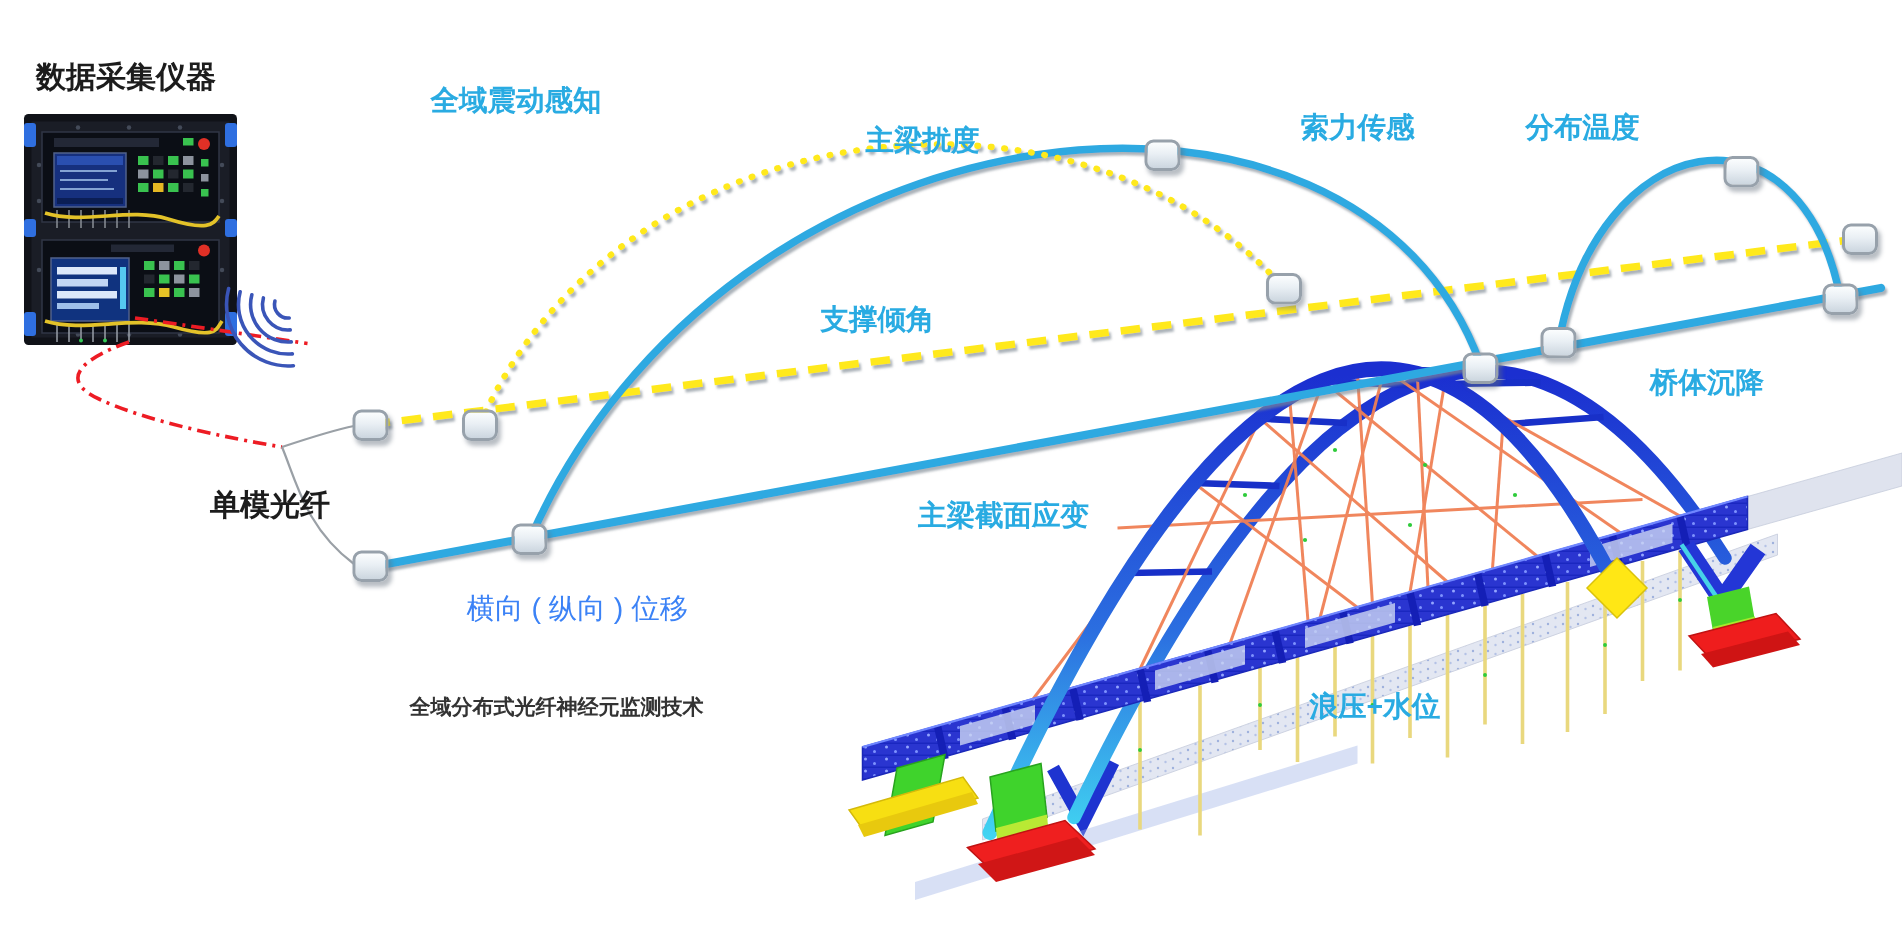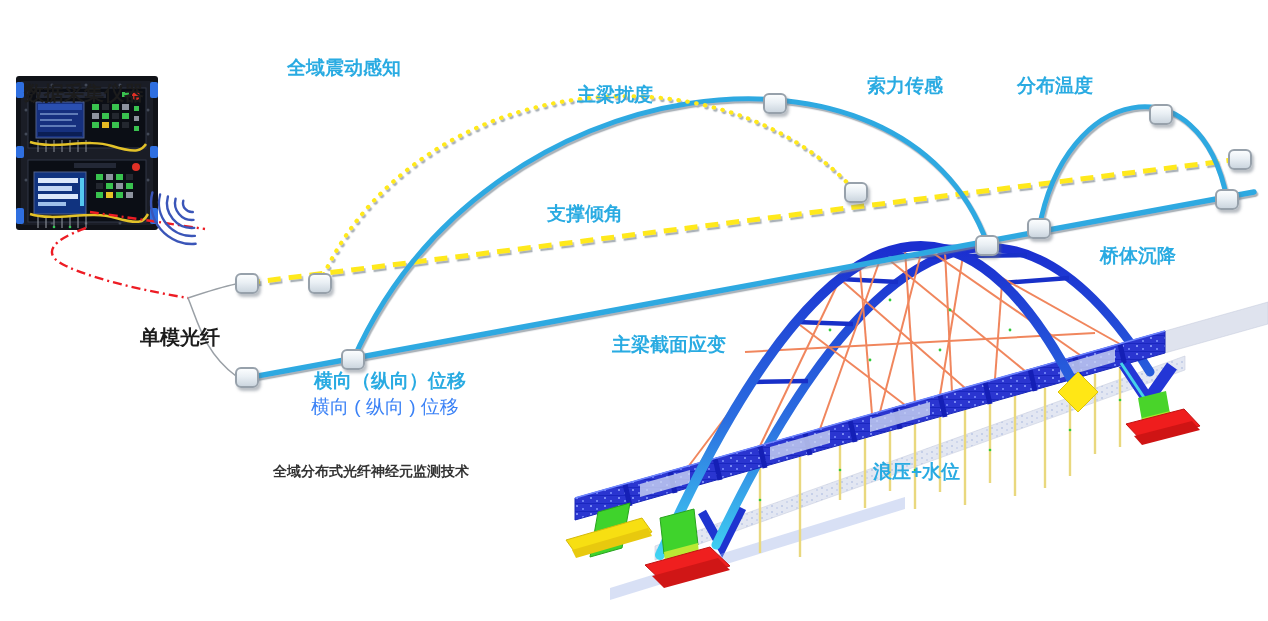--- a/index.html
+++ b/index.html
@@ -2,21 +2,21 @@
 <html><head>
 <meta charset="utf-8">
 <style>
   html,body{margin:0;padding:0;background:#ffffff;}
   #stage{position:relative;width:1268px;height:621px;background:#ffffff;overflow:hidden;
          font-family:"Liberation Sans","DejaVu Sans",sans-serif;}
   #art{position:absolute;left:0;top:0;}
   .lbl{position:absolute;white-space:nowrap;line-height:1.15;}
   .blue{color:#29ABE2;font-weight:700;font-size:19px;}
   .black{color:#1c1c1c;font-weight:700;font-size:20px;}
-  .lbl-equipment{left:24px;top:41px;margin-top:41px;}
+  .lbl-equipment{left:24px;top:41px;}
   .lbl-vibration{left:287px;top:57px;}
   .lbl-deflection{left:577px;top:55px;margin-top:29px;}
   .lbl-cableforce{left:867px;top:75px;}
   .lbl-temperature{left:1017px;top:75px;}
   .lbl-incline{left:547px;top:203px;}
   .lbl-settlement{left:1100px;top:245px;}
   .lbl-fiber{left:111px;top:326px;margin-left:29px;}
   .lbl-disp1{left:314px;top:370px;}
   .lbl-disp2{left:311px;top:396px;color:#3b82f6;font-weight:400;font-size:19px;}
   .lbl-strain{left:612px;top:334px;}
@@ -325,19 +325,18 @@
     </div>
 
 <div class="lbl black lbl-equipment">数据采集仪器</div>
 <div class="lbl blue lbl-vibration">全域震动感知</div>
 <div class="lbl blue lbl-deflection">主梁扰度</div>
 <div class="lbl blue lbl-cableforce">索力传感</div>
 <div class="lbl blue lbl-temperature">分布温度</div>
 <div class="lbl blue lbl-incline">支撑倾角</div>
 <div class="lbl blue lbl-settlement">桥体沉降</div>
 <div class="lbl black lbl-fiber">单模光纤</div>
-<div class="lbl blue lbl-disp1">横向（纵向）位移</div>
 <div class="lbl blue lbl-disp2">横向 ( 纵向 ) 位移</div>
 <div class="lbl blue lbl-strain">主梁截面应变</div>
 <div class="lbl blue lbl-wave">浪压+水位</div>
 <div class="lbl black lbl-tech">全域分布式光纤神经元监测技术</div>
 
 </div>
 
 </body></html>

